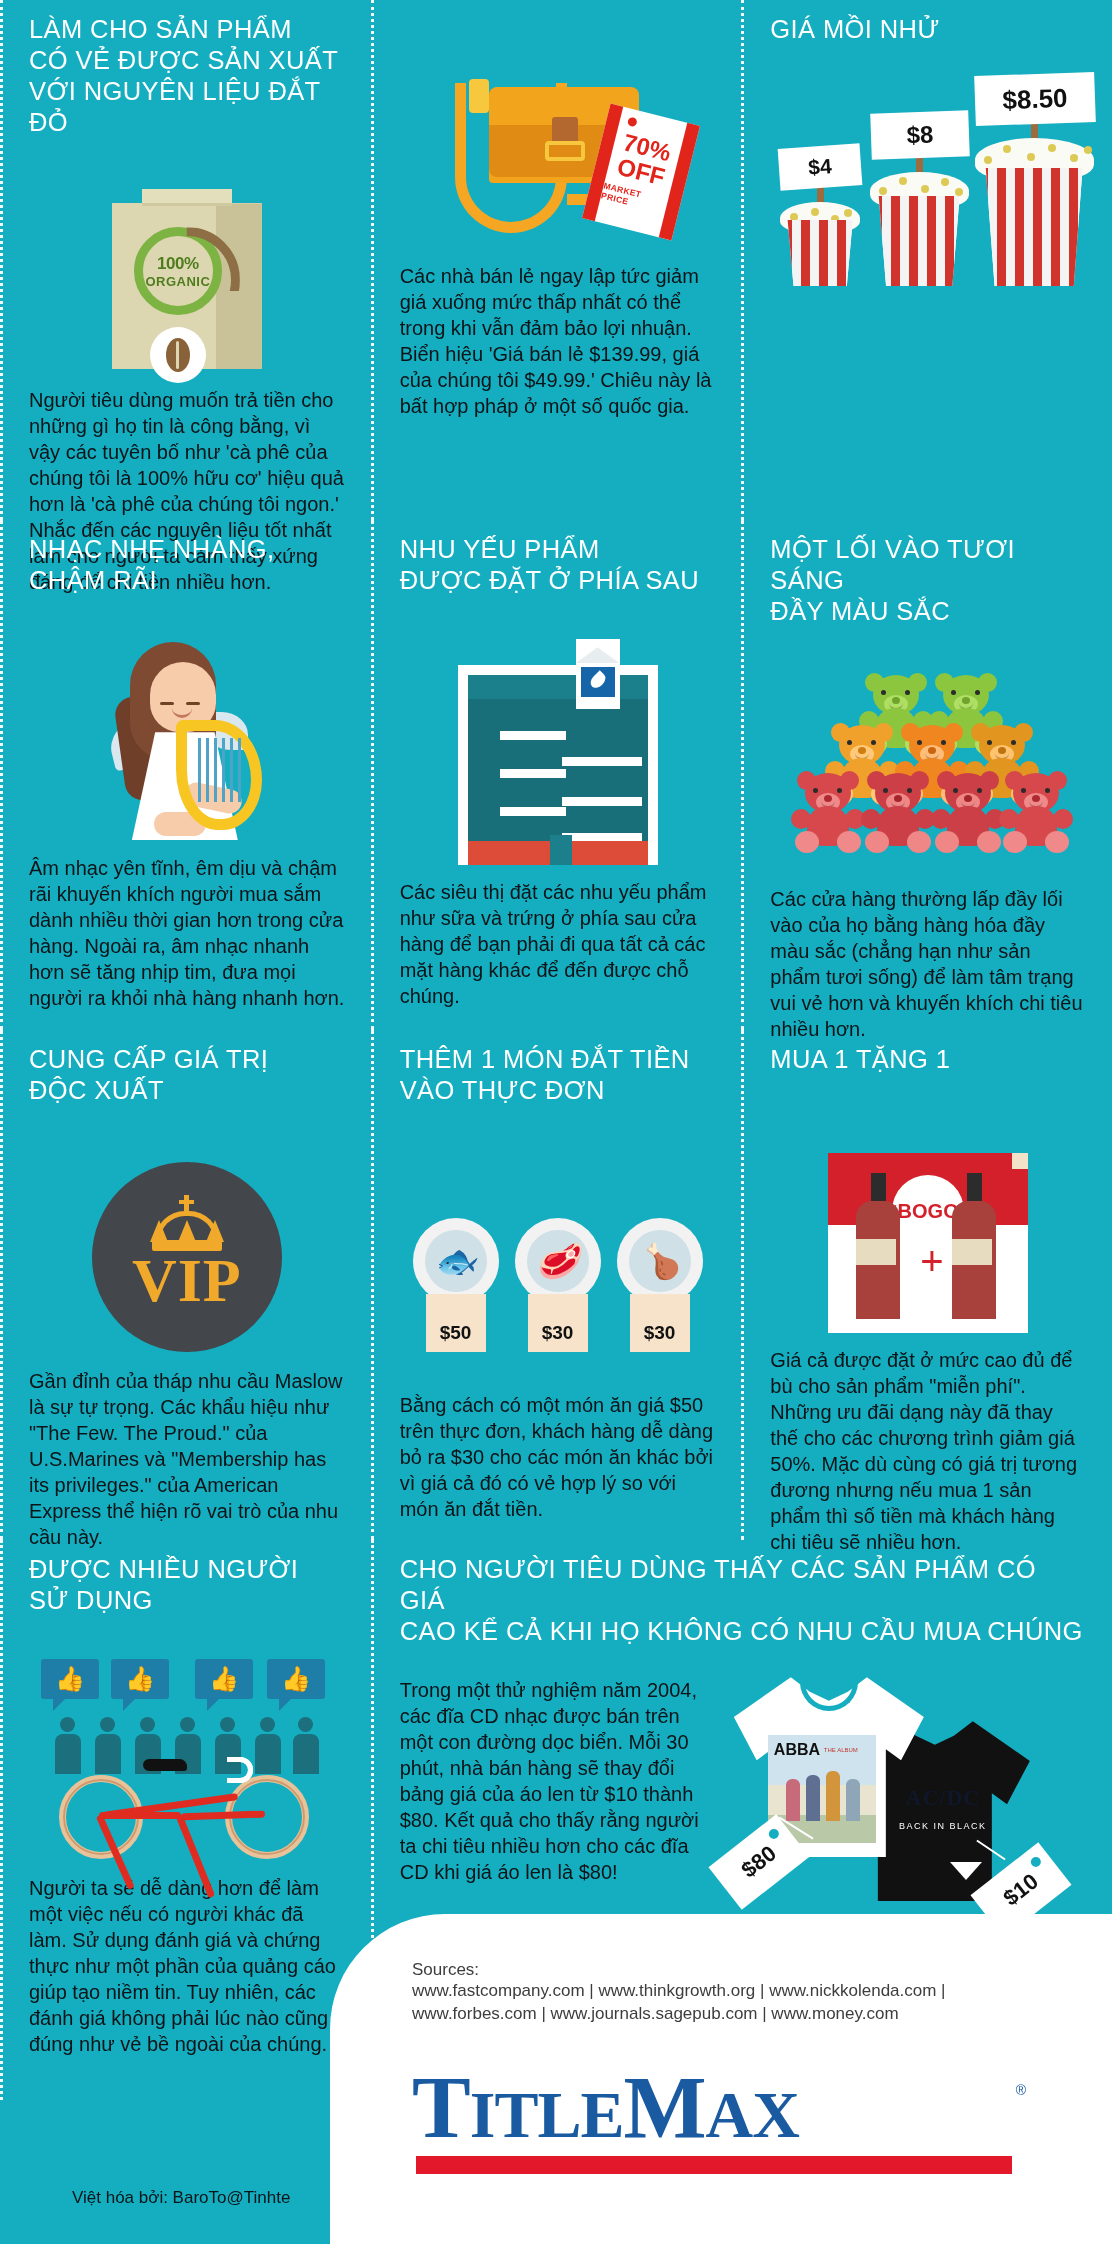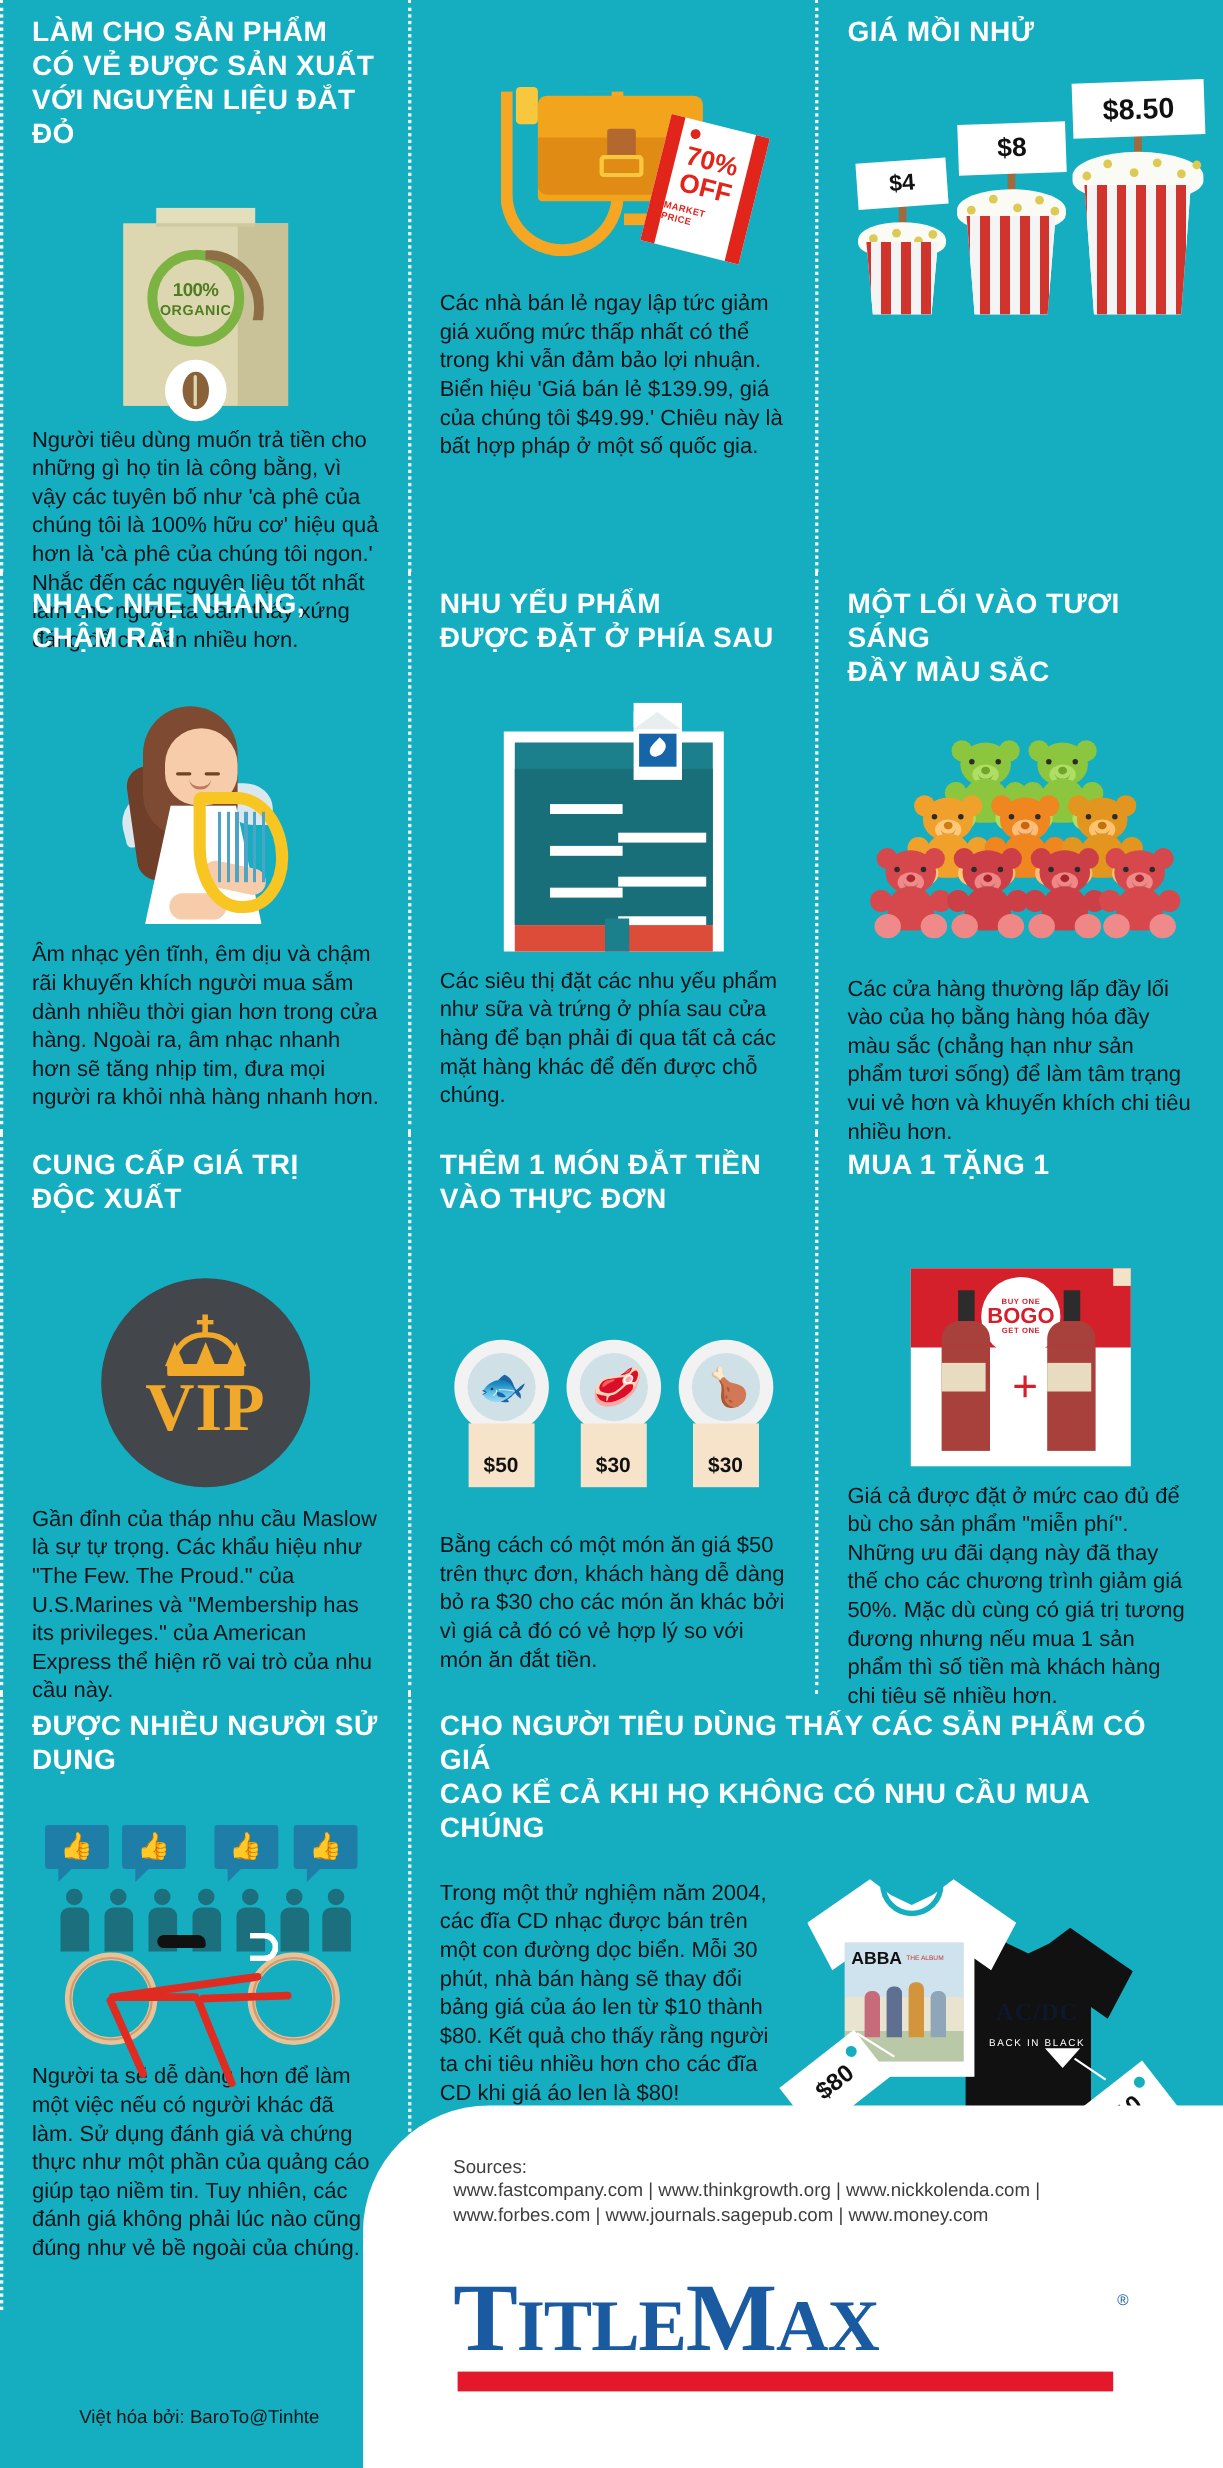--- a/index.html
+++ b/index.html
@@ -23,21 +23,21 @@
   }
   .panel.first { border-left: 3px dotted rgba(255,255,255,.95); }
   .col3 { width: 371px; }
   .col-wide { width: 742px; }
 
   .ptitle {
     color:#ffffff;
     font-size: 25.5px;
     line-height: 1.22;
     letter-spacing: .4px;
-    font-weight: 700;
+    font-weight: 400;
     margin: 0 0 6px 0;
     white-space: pre-line;
   }
   .pbody {
     color:#0d1418;
     font-size: 20px;
     line-height: 1.30;
     white-space: pre-line;
     margin:0;
   }
@@ -169,22 +169,22 @@
   .plate{ position:relative; width:86px; }
   .plate .disc{ width:86px; height:86px; border-radius:50%; background:#f2f2f2; display:flex; align-items:center; justify-content:center;}
   .plate .disc i{ width:62px; height:62px; border-radius:50%; background:#cfe0e6; display:flex; align-items:center; justify-content:center; font-size:34px;}
   .plate .card{ margin:-10px auto 0; width:60px; background:#f6e3ca; text-align:center; padding:28px 0 8px 0;
                 color:#111; font-weight:bold; font-size:19px;}
 
   
   .bogo{ position:relative; width:200px; height:180px; background:#ffffff;}
   .bogo .band{ position:absolute; left:0; top:0; width:200px; height:72px; background:#d4202a;}
   .bogo .corner{ position:absolute; right:0; top:0; width:16px; height:16px; background:#f2e3c8;}
-  .bogo .seal{ position:absolute; left:64px; top:8px; width:72px; height:72px; border-radius:50%; background:#ffffff;
-               display:flex; flex-direction:column; align-items:center; justify-content:center;}
+  .bogo .seal{ position:absolute; left:64px; top:22px; width:72px; height:72px; border-radius:50%; background:#ffffff;
+               display:flex; flex-direction:row; align-items:center; justify-content:center;}
   .bogo .seal .s1{ font-size:7px; font-weight:bold; color:#d4202a; letter-spacing:.5px;}
   .bogo .seal .s2{ font-size:20px; font-weight:bold; color:#d4202a; line-height:1;}
   .bottle{ position:absolute; bottom:14px; width:48px;}
   .bottle .neck{ margin:0 auto; width:15px; height:28px; background:#2c2c2c;}
   .bottle .shoulder{ margin:0 auto; width:44px; height:22px; background:#a8413c; border-radius:16px 16px 0 0;}
   .bottle .body{ margin:0 auto; width:44px; height:96px; background:#a8413c;}
   .bottle .label{ position:absolute; left:2px; top:66px; width:40px; height:26px; background:#e8dcc0;}
   .bogo .plus{ position:absolute; left:92px; top:88px; color:#d4202a; font-size:40px; font-weight:500; line-height:1;}
 
   

